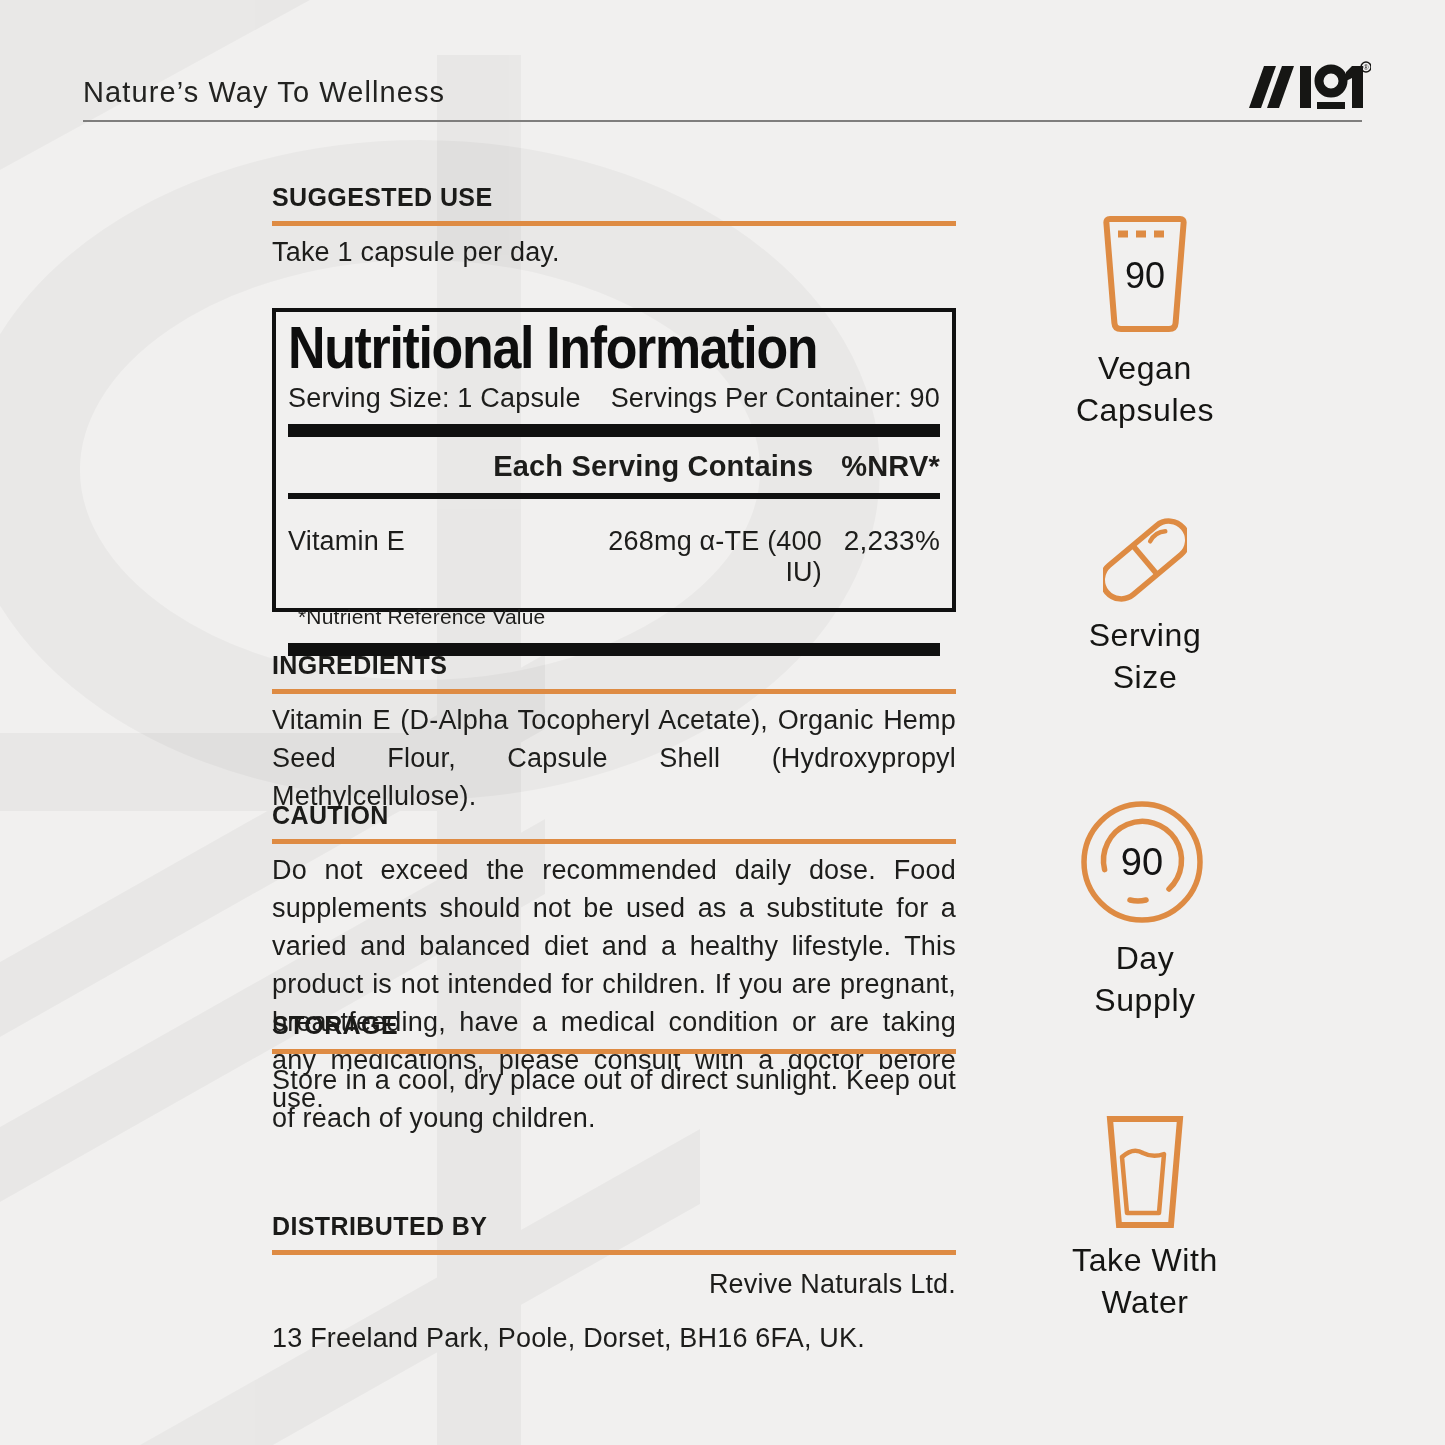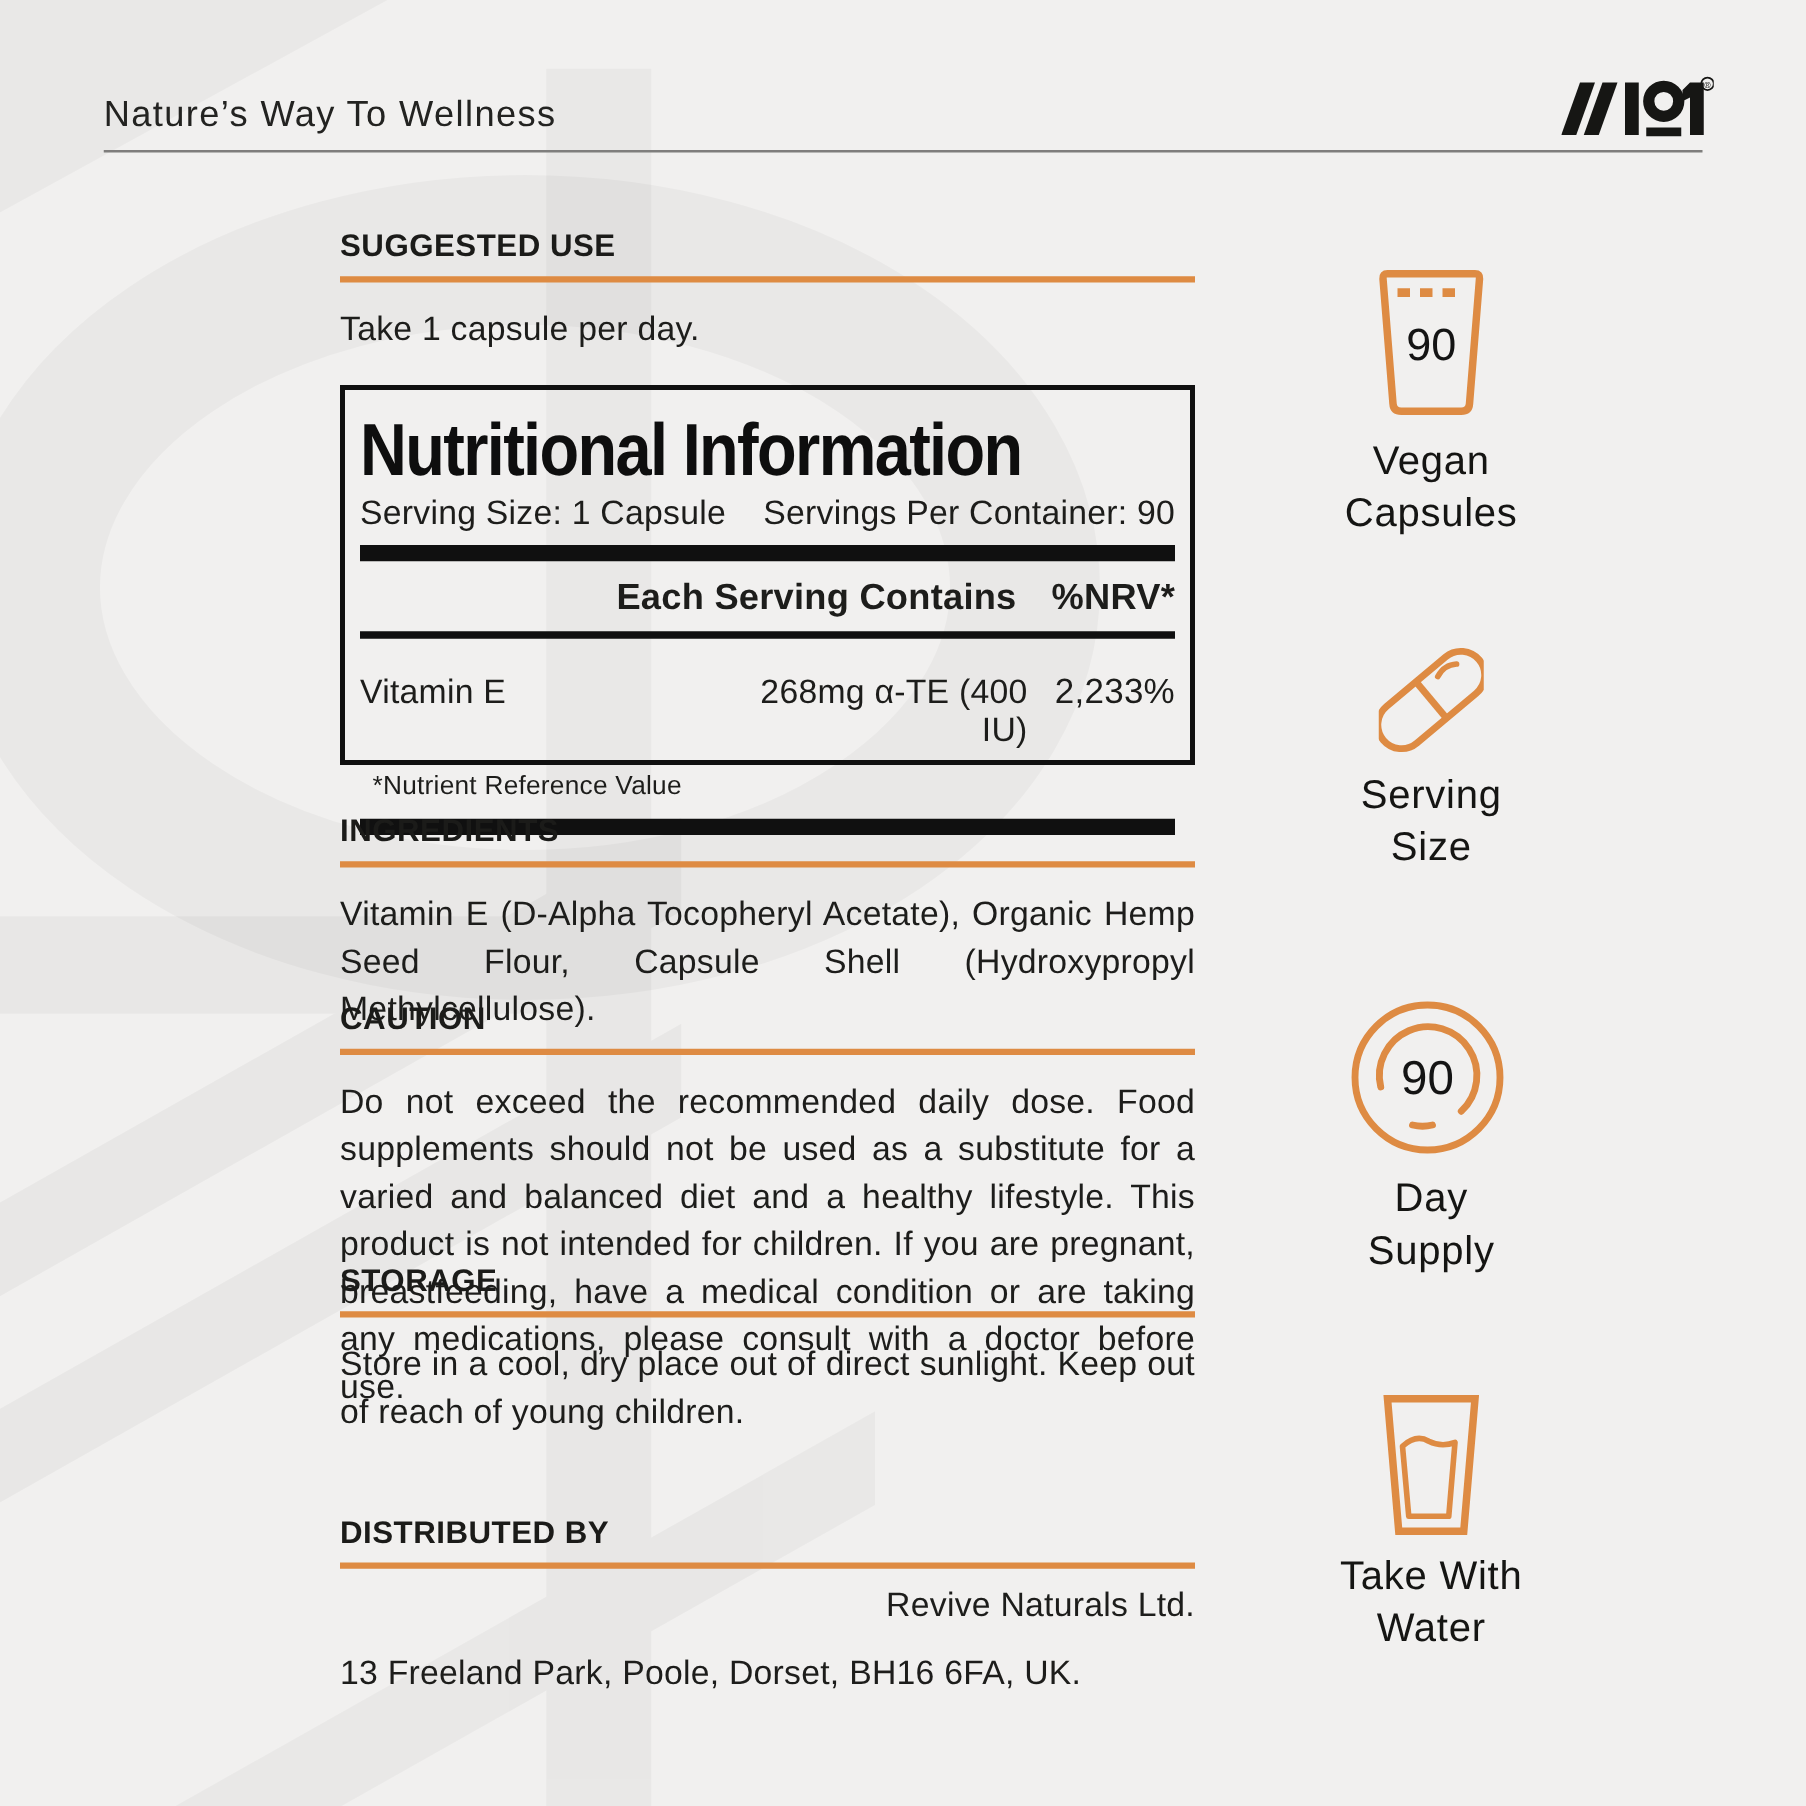--- a/index.html
+++ b/index.html
@@ -12,24 +12,24 @@
   .watermark{position:absolute;left:0;top:0;z-index:0;}
   
   .tagline{position:absolute;left:83px;top:76px;font-size:29px;letter-spacing:1.1px;color:#232321;z-index:2;}
   .header-rule{position:absolute;left:83px;top:120px;width:1279px;height:2px;background:#7f7e7d;z-index:2;}
   .logo{position:absolute;right:74px;top:60px;z-index:2;}
   
   .main{position:absolute;left:272px;top:0;width:684px;z-index:2;}
   .section{position:absolute;left:0;width:100%;}
   .sec-h{font-size:25px;font-weight:700;letter-spacing:.4px;color:#1b1b19;}
   .rule{height:5px;background:#DE8B43;margin-top:9px;}
-  .body-text{font-size:27px;line-height:38px;margin-top:18px;text-align:justify;letter-spacing:.2px;}
+  .body-text{font-size:27px;line-height:38px;margin-top:7px;text-align:justify;letter-spacing:.2px;}
   .body-text.left{text-align:left;}
   
-  .nbox{position:absolute;left:0;top:308px;width:100%;height:304px;border:4px solid #101010;box-sizing:border-box;padding:12px 12px;background:transparent;}
+  .nbox{position:absolute;left:0;top:308px;width:100%;height:304px;border:4px solid #101010;box-sizing:border-box;padding:0 12px;background:transparent;}
   .nbox-title{display:inline-block;font-size:59px;font-weight:700;letter-spacing:-1.5px;line-height:64px;margin-top:4px;color:#0e0e0e;white-space:nowrap;transform:scaleX(.88);transform-origin:left center;}
   .serv-row{display:flex;justify-content:space-between;font-size:27px;letter-spacing:.2px;margin-top:3px;}
   .bar-thick{height:13px;background:#101010;margin-top:10px;}
   .each-row{display:flex;justify-content:flex-end;gap:28px;font-weight:700;font-size:29px;margin-top:13px;letter-spacing:.2px;}
   .bar-thin{height:6px;background:#101010;margin-top:10px;}
   .vit-row{display:flex;align-items:baseline;font-size:27px;margin-top:26px;letter-spacing:.2px;}
   .vit-name{width:280px;}
   .vit-amt{flex:1;text-align:right;}
   .vit-pct{width:118px;text-align:right;font-size:28px;}
   .foot-note{font-size:21px;margin:17px 0 0 10px;letter-spacing:.2px;}

